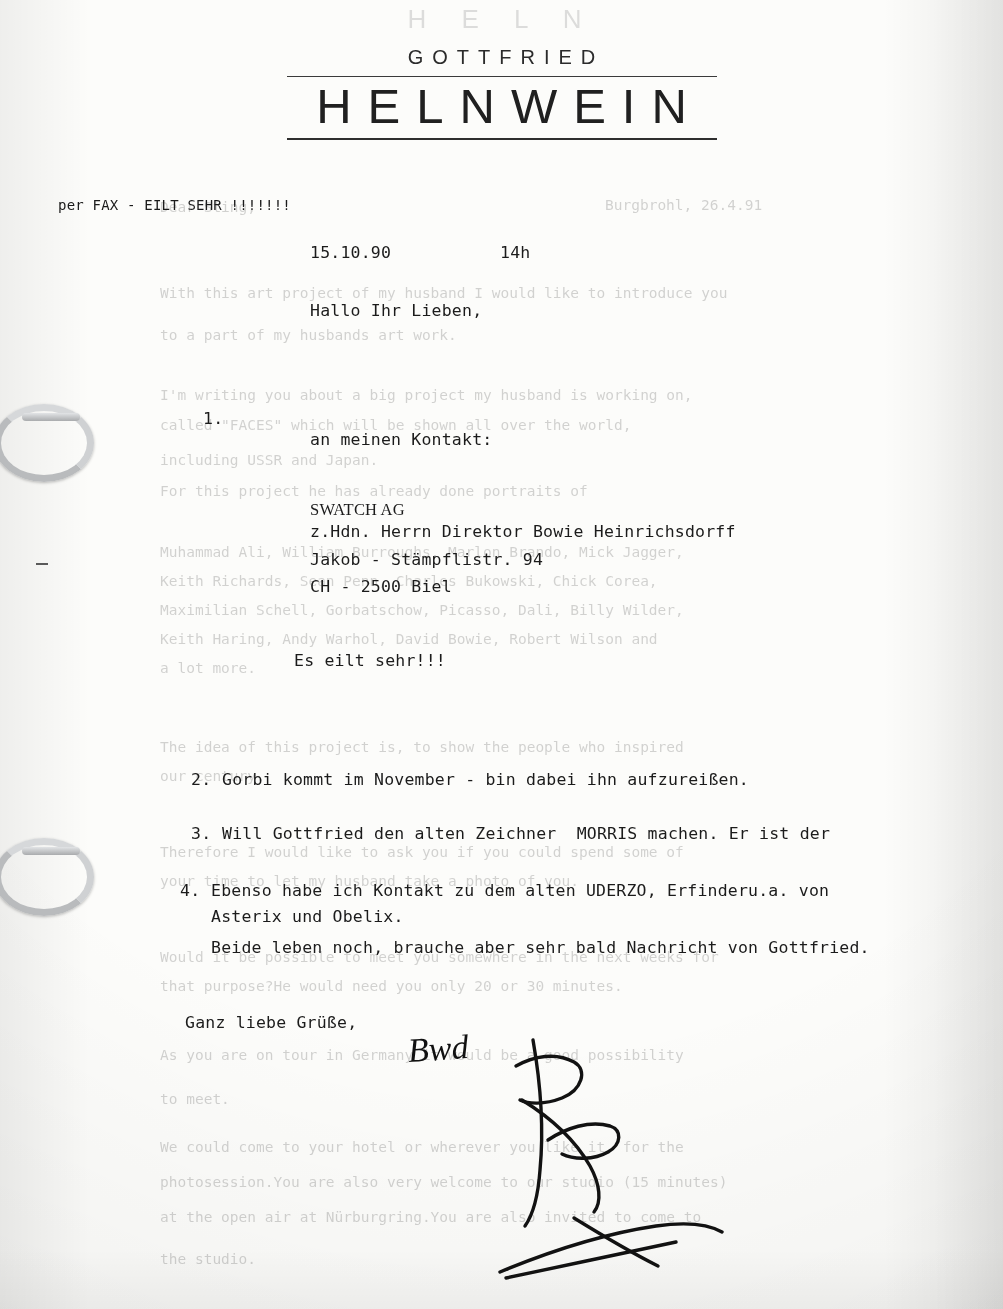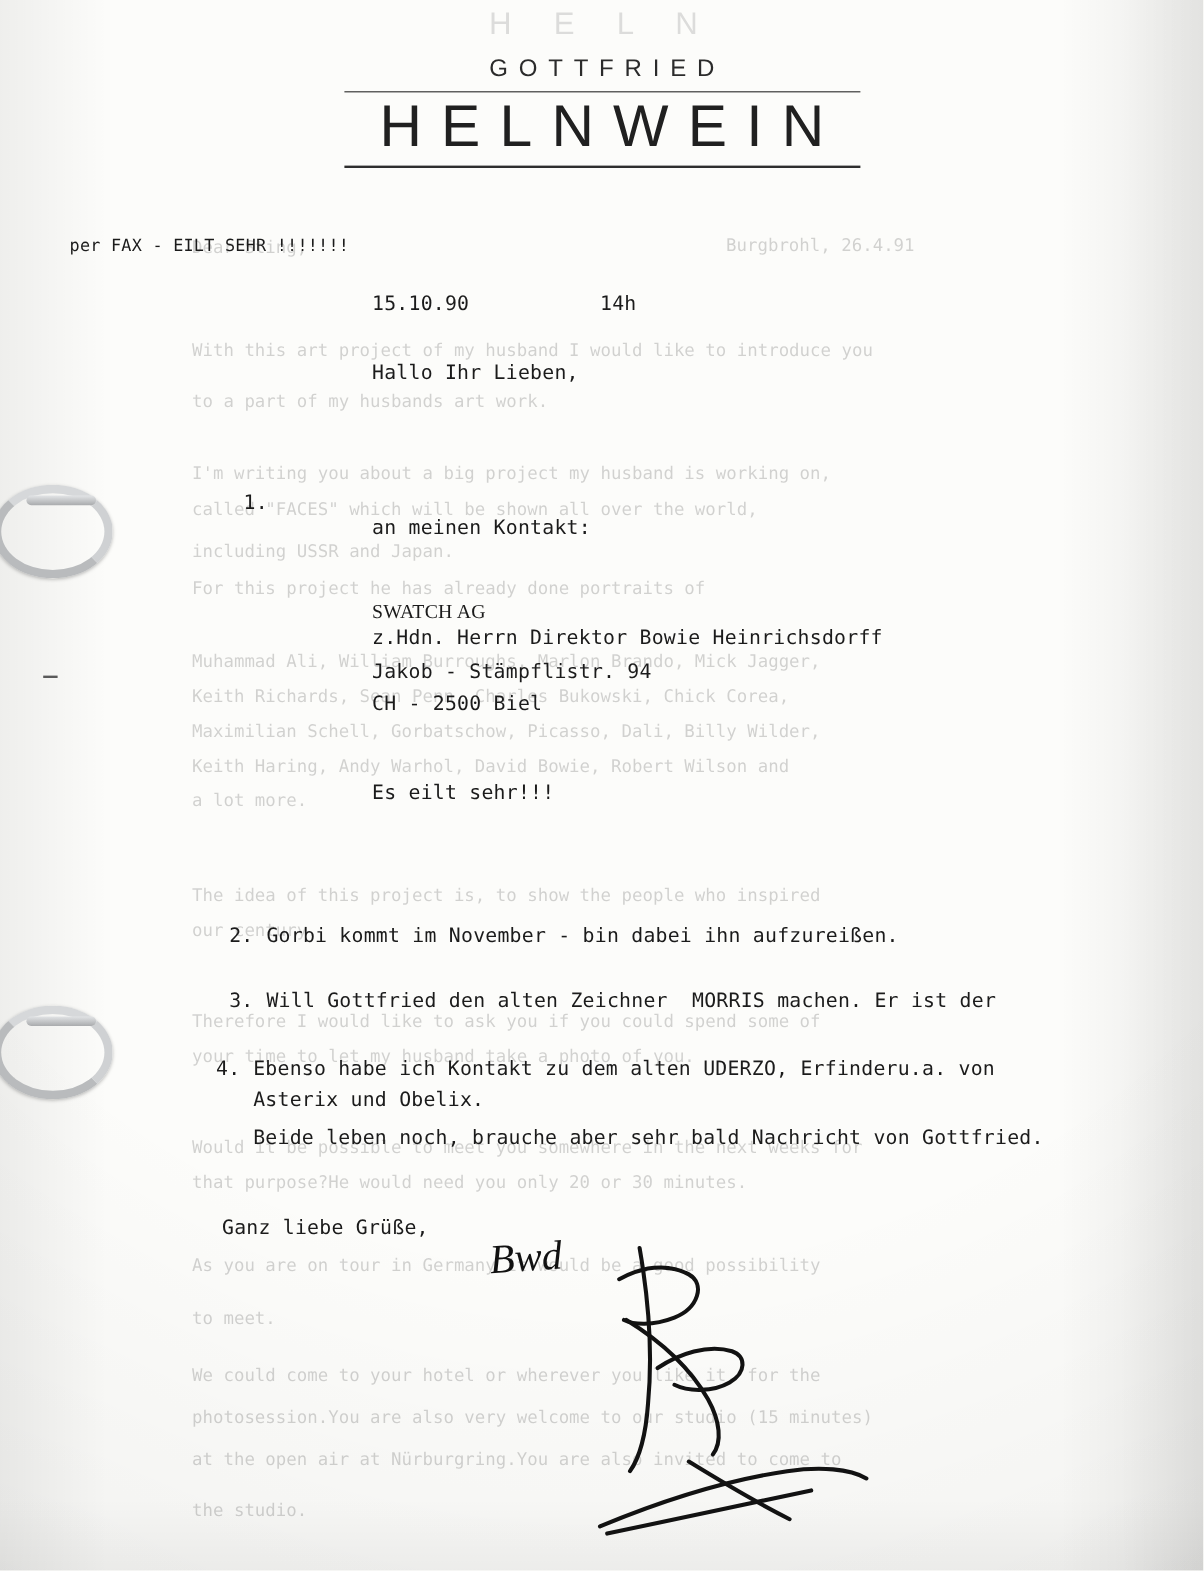--- a/index.html
+++ b/index.html
@@ -223,21 +223,21 @@
     
     <div class="t" style="left:203px; top:408px;">1.</div>
     <div class="t" style="left:310px; top:429px;">an meinen Kontakt:</div>
 
     
     <div class="t" style="left:310px; top:499px;font-family:Liberation Serif, serif;">SWATCH AG</div>
     <div class="t" style="left:310px; top:521px;">z.Hdn. Herrn Direktor Bowie Heinrichsdorff</div>
     <div class="t" style="left:310px; top:549px;">Jakob - Stämpflistr. 94</div>
     <div class="t" style="left:310px; top:576px;">CH - 2500 Biel</div>
 
-    <div class="t" style="left:310px; top:650px;">Es eilt sehr!!!</div>
+    <div class="t" style="left:294px; top:650px;">Es eilt sehr!!!</div>
 
     
     <div class="t" style="left:191px; top:769px;">2.</div>
     <div class="t" style="left:222px; top:769px;">Gorbi kommt im November - bin dabei ihn aufzureißen.</div>
 
     
     <div class="t" style="left:191px; top:823px;">3.</div>
     <div class="t" style="left:222px; top:823px;">Will Gottfried den alten Zeichner  MORRIS machen. Er ist der</div>
 
     

